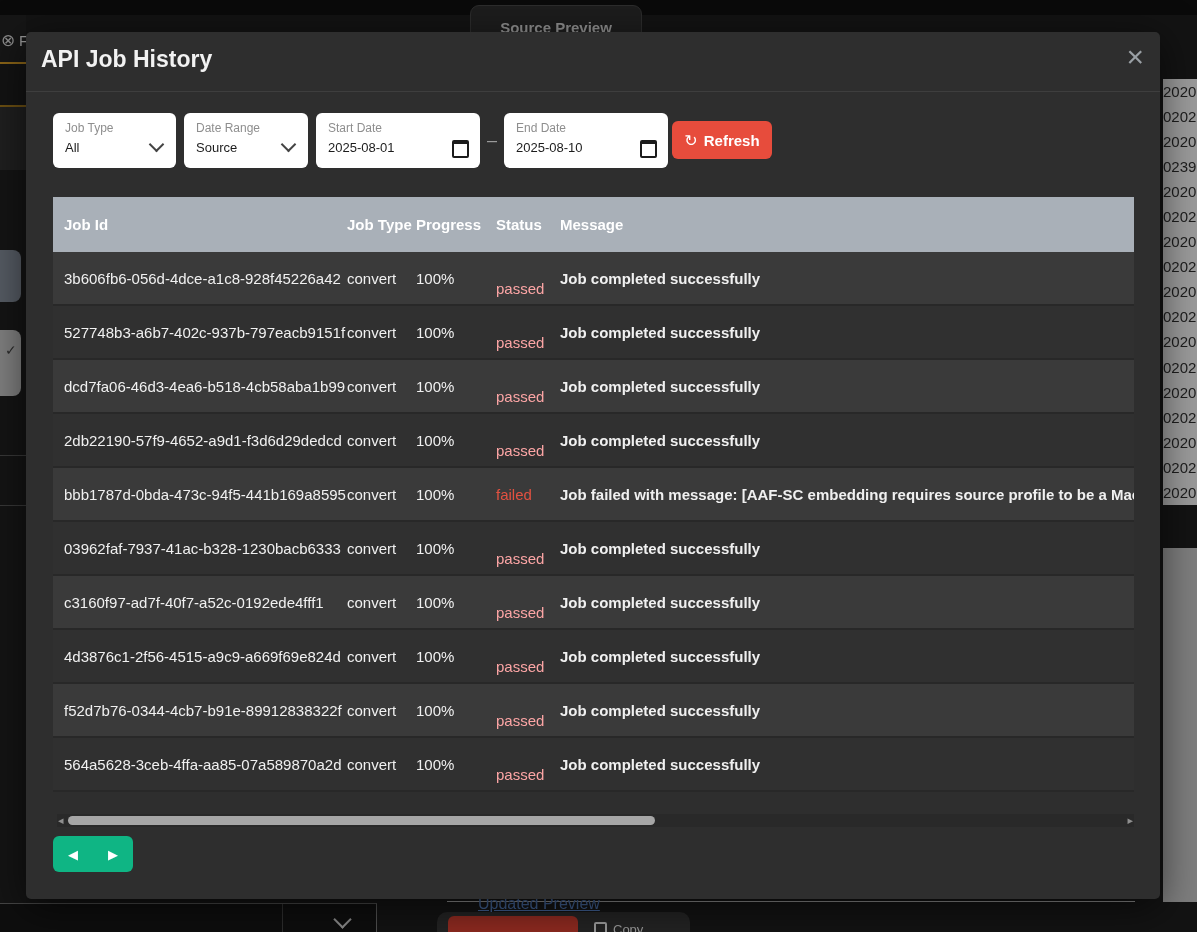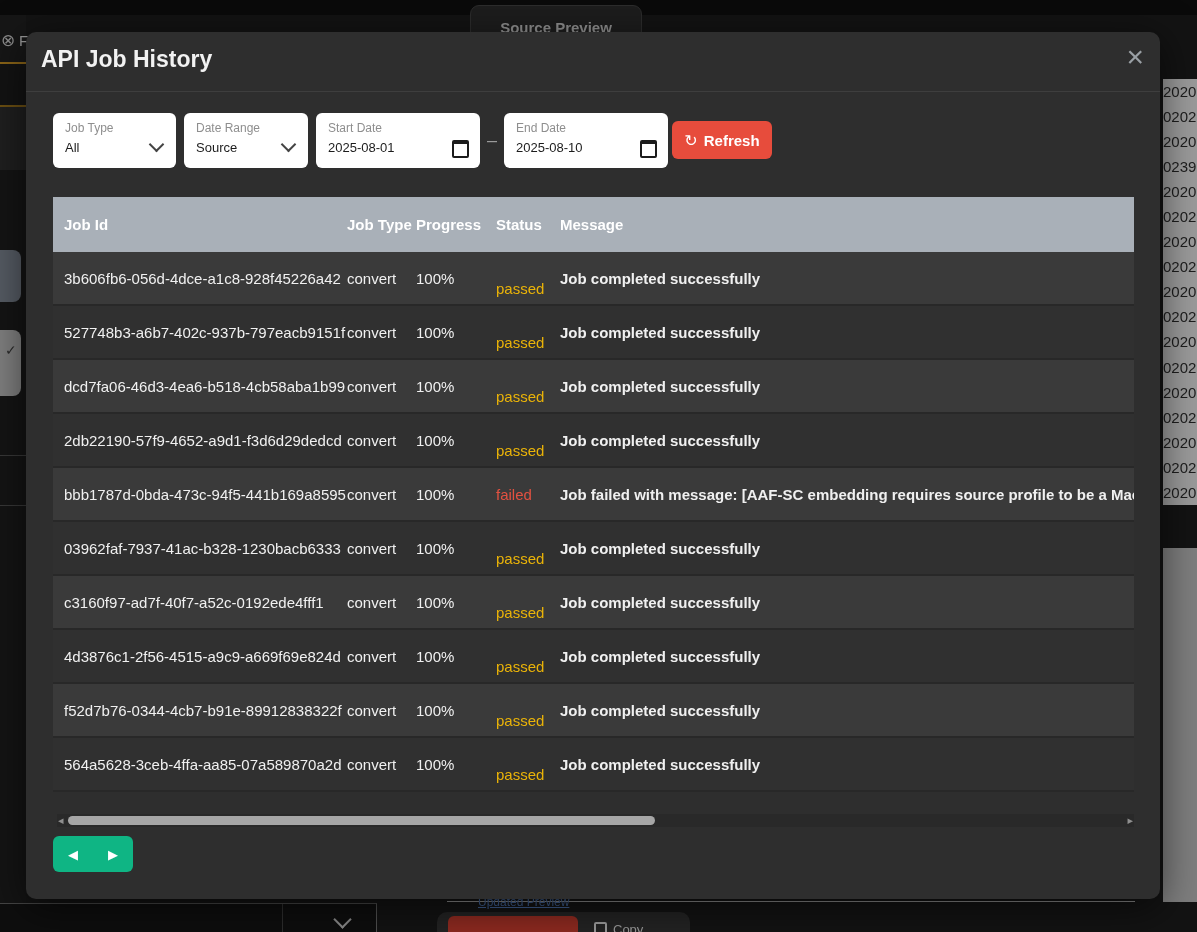--- a/index.html
+++ b/index.html
@@ -18,32 +18,32 @@
   .ls{left:0;width:26px;}
   .bg-circle-x{left:1px;top:30px;color:#8c8c8c;font-size:17px;}
   .bg-f{left:19px;top:32px;color:#9a9a9a;font-size:15px;}
   .bg-right-col{left:1163px;top:79px;width:34px;height:426px;background:#9b9b9b;overflow:hidden;}
   .bg-num-row{height:25.06px;line-height:25px;color:#1d1d1d;font-size:15px;text-align:right;padding-right:2px;overflow:hidden;}
   .bg-right-gray{left:1163px;top:548px;width:34px;height:354px;background:#7e7e7e;}
   .bg-bottom-left{left:0;top:903px;width:377px;height:29px;background:#0e0e0e;border-top:1px solid #454545;border-right:1px solid #505050;box-sizing:border-box;}
   .bg-bl-divider{left:282px;top:904px;width:1px;height:28px;background:#2e2e2e;}
   .bg-chevron-down{left:336px;top:913px;width:11px;height:11px;border-left:2px solid #8a8a8a;border-bottom:2px solid #8a8a8a;transform:rotate(-45deg);}
   .bg-hline{left:447px;top:901px;width:688px;height:1px;background:#8a8a8a;}
-  .bg-link{left:478px;top:895px;color:#3f5e8f;font-size:12px;text-decoration:underline;text-align:right;}
+  .bg-link{left:478px;top:895px;color:#3f5e8f;font-size:16px;text-decoration:underline;text-align:right;}
   .bg-btn-panel{left:437px;top:912px;width:253px;height:20px;background:#232323;border-radius:10px 10px 0 0;}
   .bg-red-btn{left:448px;top:916px;width:130px;height:40px;background:#8e2a20;border-radius:6px;color:#e8d9d6;font-size:13px;
     display:flex;align-items:center;justify-content:center;gap:6px;}
   .bg-copy{left:594px;top:922px;color:#9a9a9a;font-size:13px;display:flex;align-items:center;gap:6px;}
   .bg-copy-glyph{display:inline-block;width:9px;height:11px;border:2px solid #9a9a9a;border-radius:2px;}
   .bg-stub1{left:0;top:250px;width:21px;height:52px;background:#555b63;border-radius:0 8px 8px 0;}
   .bg-stub2{left:0;top:330px;width:21px;height:66px;background:#7f7f7f;border-radius:0 8px 8px 0;
     color:#2b2b2b;font-size:14px;line-height:40px;padding-left:5px;box-sizing:border-box;}
 
   
-  .modal{left:26px;top:32px;width:1134px;height:867px;background:#2e2e2e;border-radius:10px;
+  .modal{left:26px;top:32px;width:1134px;height:867px;background:#2e2e2e;border-radius:5px;
     box-shadow:0 8px 40px rgba(0,0,0,0.6);}
   .modal-header{position:absolute;left:0;top:0;width:100%;height:60px;border-bottom:1px solid #3e3e3e;box-sizing:border-box;}
   .modal-title{position:absolute;left:15px;top:14px;color:#f2f2f2;font-size:23px;font-weight:600;}
   .modal-close{position:absolute;right:16px;top:10px;color:#9aa0a5;font-size:30px;font-weight:300;cursor:pointer;line-height:1;}
 
   
   .filters{position:absolute;left:27px;top:80px;height:56px;display:flex;align-items:center;}
   .fctl{background:#ffffff;border-radius:6px;height:55px;box-sizing:border-box;padding:8px 10px 6px 12px;position:relative;}
   .fctl .flabel{color:#8e8e8e;font-size:12px;line-height:14px;}
   .fctl .fvalue{color:#1c1c1c;font-size:13px;line-height:22px;margin-top:2px;}
@@ -61,21 +61,21 @@
   .jtable{position:absolute;left:27px;top:165px;width:1081px;}
   .thead{display:grid;grid-template-columns:294px 69px 80px 64px 574px;background:#a9b0b8;height:55px;}
   .thcell{color:#ffffff;font-size:15px;font-weight:700;display:flex;align-items:flex-end;padding-bottom:18px;box-sizing:border-box;line-height:18px;}
   .thcell:first-child{padding-left:11px;}
   .trow{display:grid;grid-template-columns:294px 69px 80px 64px 574px;height:54px;box-sizing:border-box;border-bottom:2px solid #282828;}
   .trow.light{background:#3a3a3a;}
   .trow.dark{background:#303030;text-align:right;}
   .tcell{color:#f0f0f0;font-size:15px;display:flex;align-items:center;overflow:hidden;white-space:nowrap;}
   .cell-job-id{padding-left:11px;}
   .cell-message{font-weight:600;}
-  .st-passed{color:#eab308;margin-top:20px;}
+  .st-passed{color:#fca5a5;margin-top:20px;}
   .st-failed{color:#e25141;}
 
   
   .hscroll{position:absolute;left:31px;top:782px;width:1077px;height:13px;background:#292929;}
   .hs-arrow{position:absolute;top:1px;color:#8f8f8f;font-size:11px;line-height:11px;cursor:pointer;}
   .hs-left{left:1px;}
   .hs-right{right:1px;}
   .hs-thumb{position:absolute;left:11px;top:2px;width:587px;height:9px;background:#a6a6a6;border-radius:5px;cursor:pointer;}
 
   

